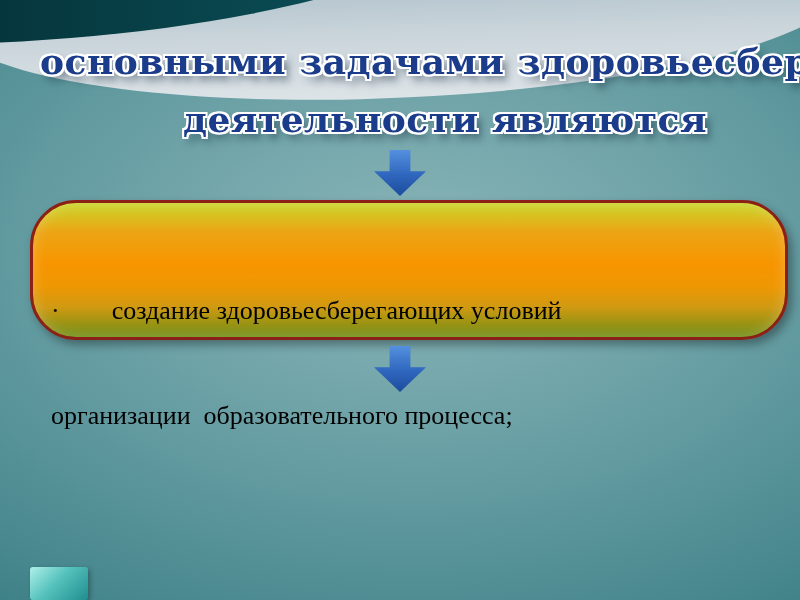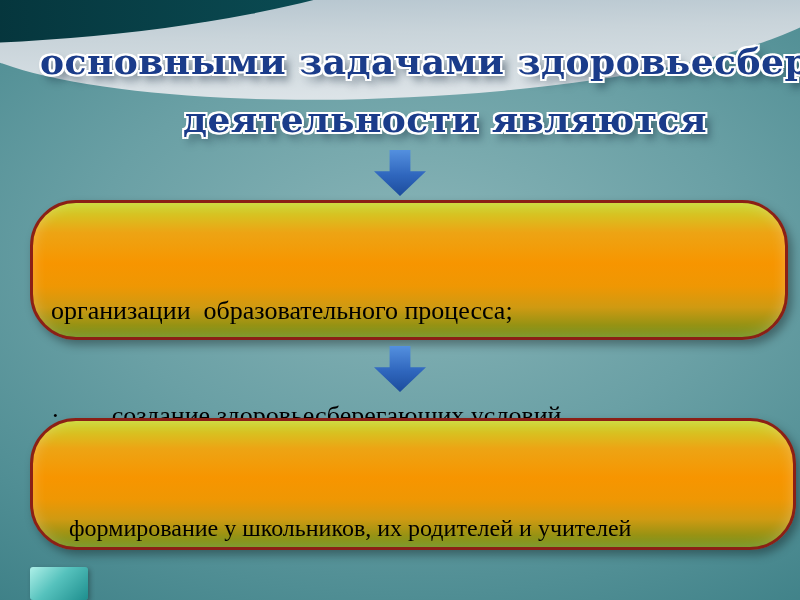--- a/index.html
+++ b/index.html
@@ -93,29 +93,23 @@
 
   <div class="title">
     <div class="title-line line1">основными задачами здоровьесберегающей</div>
     <div class="title-line line2">деятельности являются</div>
   </div>
 
   <div class="down-arrow" id="arrow1"></div>
 
   <div class="task-box" id="box1">
     <div class="box-text">
+      <div>·        создание здоровьесберегающих условий</div>
       <div>организации  образовательного процесса;</div>
-      <div>·        создание здоровьесберегающих условий</div>
     </div>
   </div>
 
   <div class="down-arrow" id="arrow2"></div>
 
-  <div class="task-box" id="box2">
-    <div class="box-text">
-      <div>   формирование у школьников, их родителей и учителей</div>
-      
-    </div>
-  </div>
 
   <div class="corner-accent"></div>
 
 </div>
 
 </body></html>

